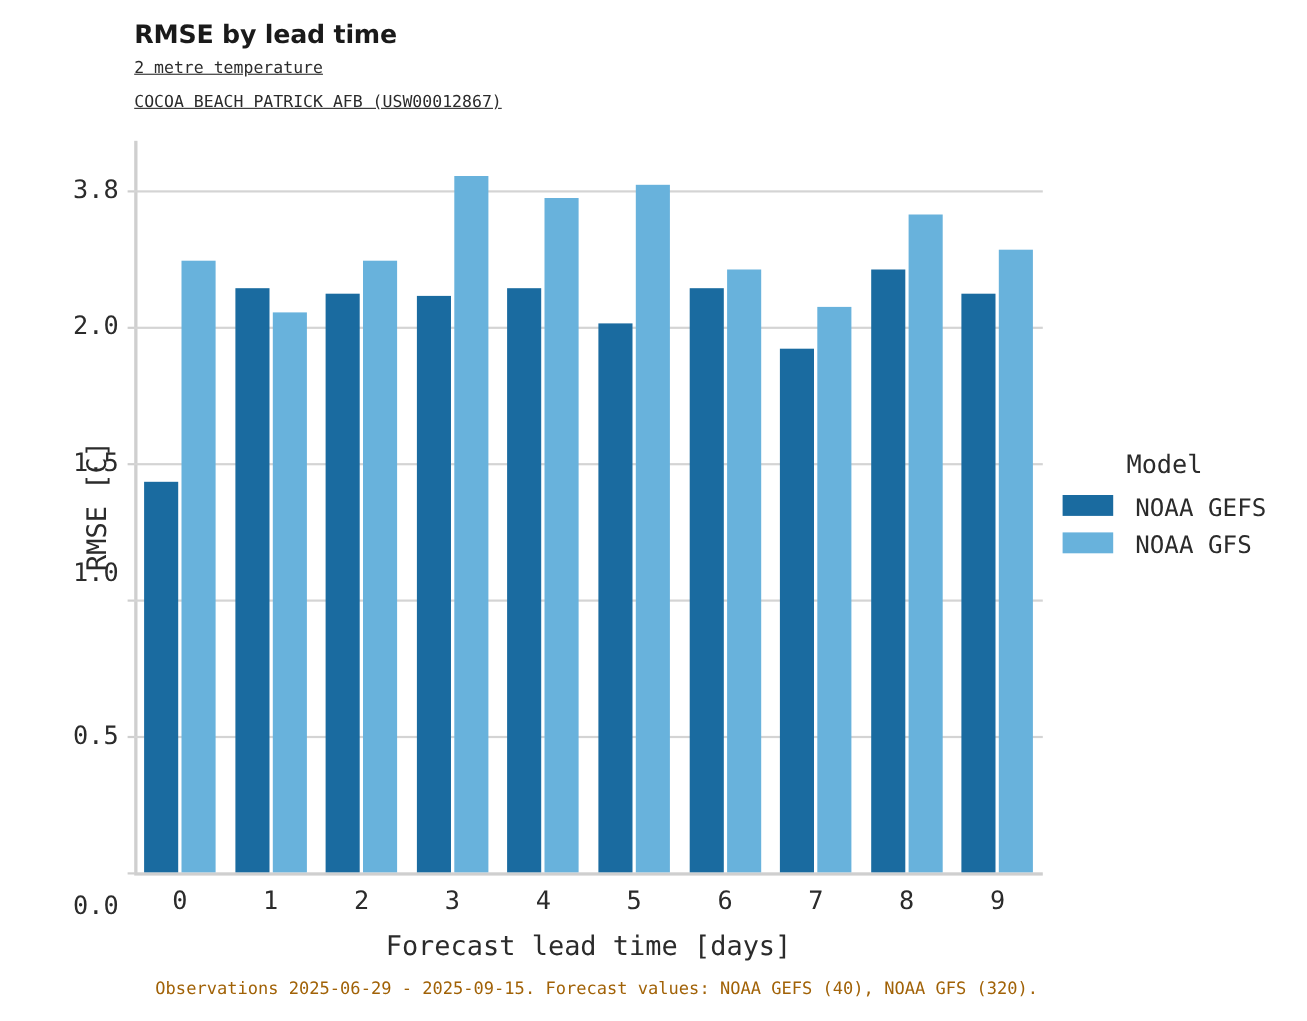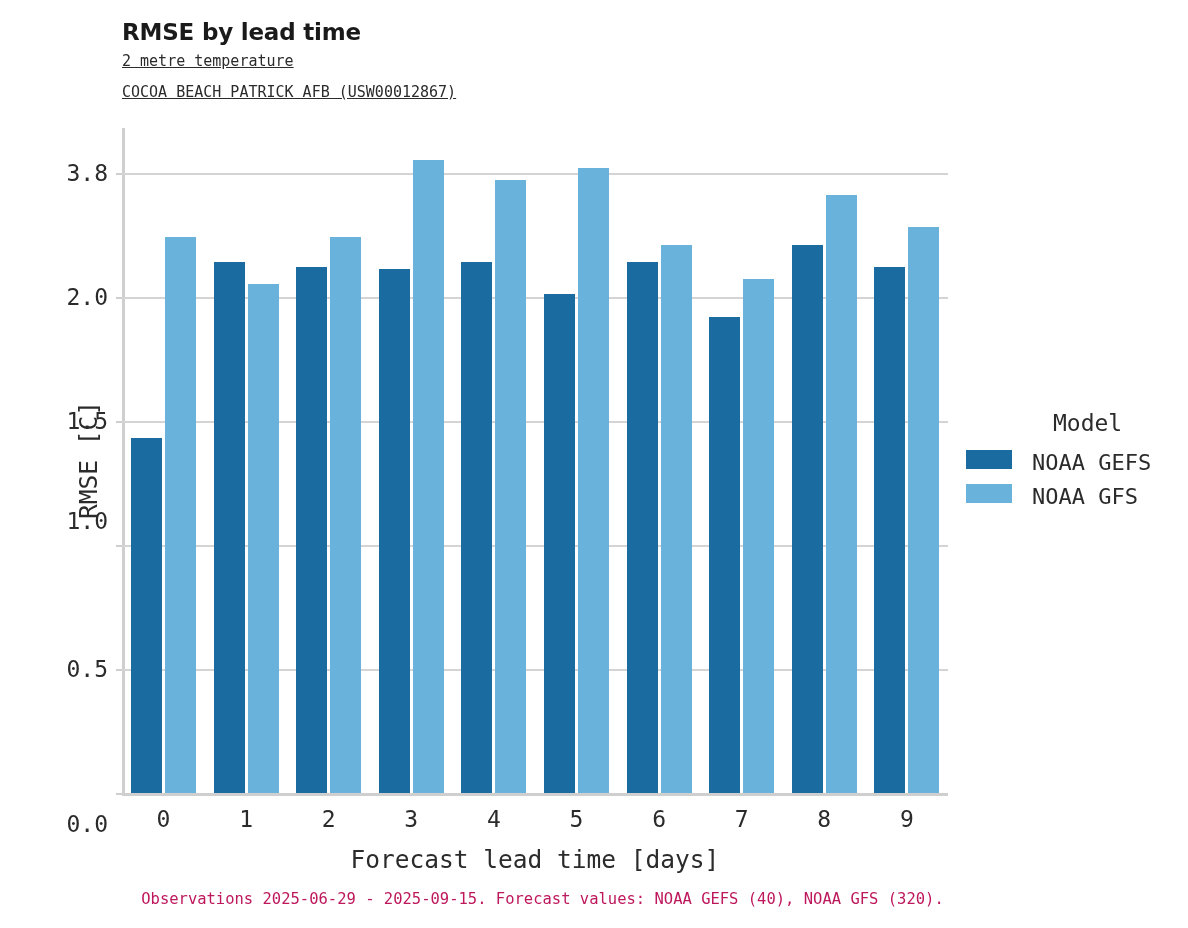--- a/index.html
+++ b/index.html
@@ -128,21 +128,20 @@
     position: absolute;
     left: 966px;
     top: 410px;
   }
   #legend-title {
     font-size: 23px;
     color: #2b2b2b;
     margin-left: 58px;
     margin-bottom: 14px;
     white-space: nowrap;
-    text-align: center;
   }
   .legend-row {
     display: flex;
     align-items: flex-start;
     height: 34px;
   }
   .legend-swatch {
     width: 46px;
     height: 19px;
     flex: none;
@@ -155,21 +154,21 @@
   }
 
   
   #caption {
     position: absolute;
     left: 0;
     top: 890px;
     width: 1085px;
     text-align: center;
     font-size: 15.5px;
-    color: #be185d;
+    color: #a16207;
     white-space: nowrap;
   }
 </style>
 </head>
 <body>
 
 <div id="title-block">
   <div id="chart-title">RMSE by lead time</div>
   <div class="chart-subtitle">2 metre temperature</div>
   <div class="chart-subtitle">COCOA BEACH PATRICK AFB (USW00012867)</div>

